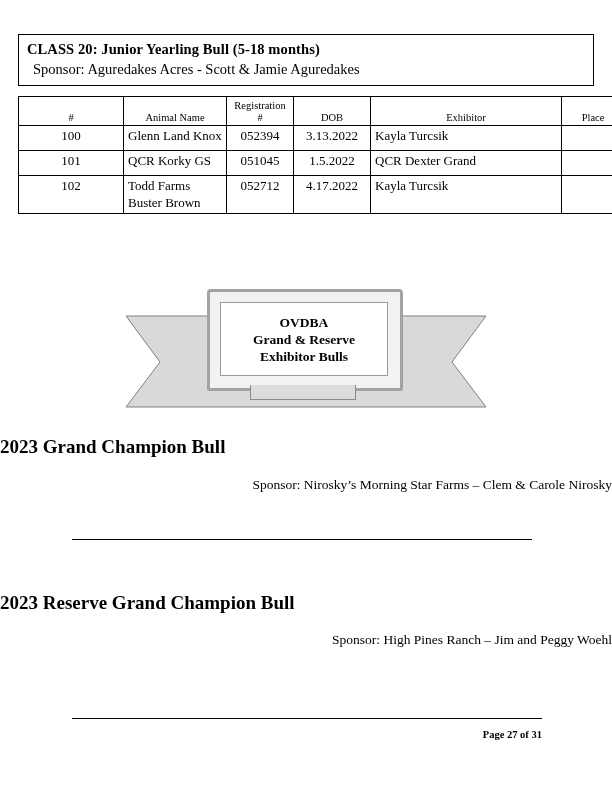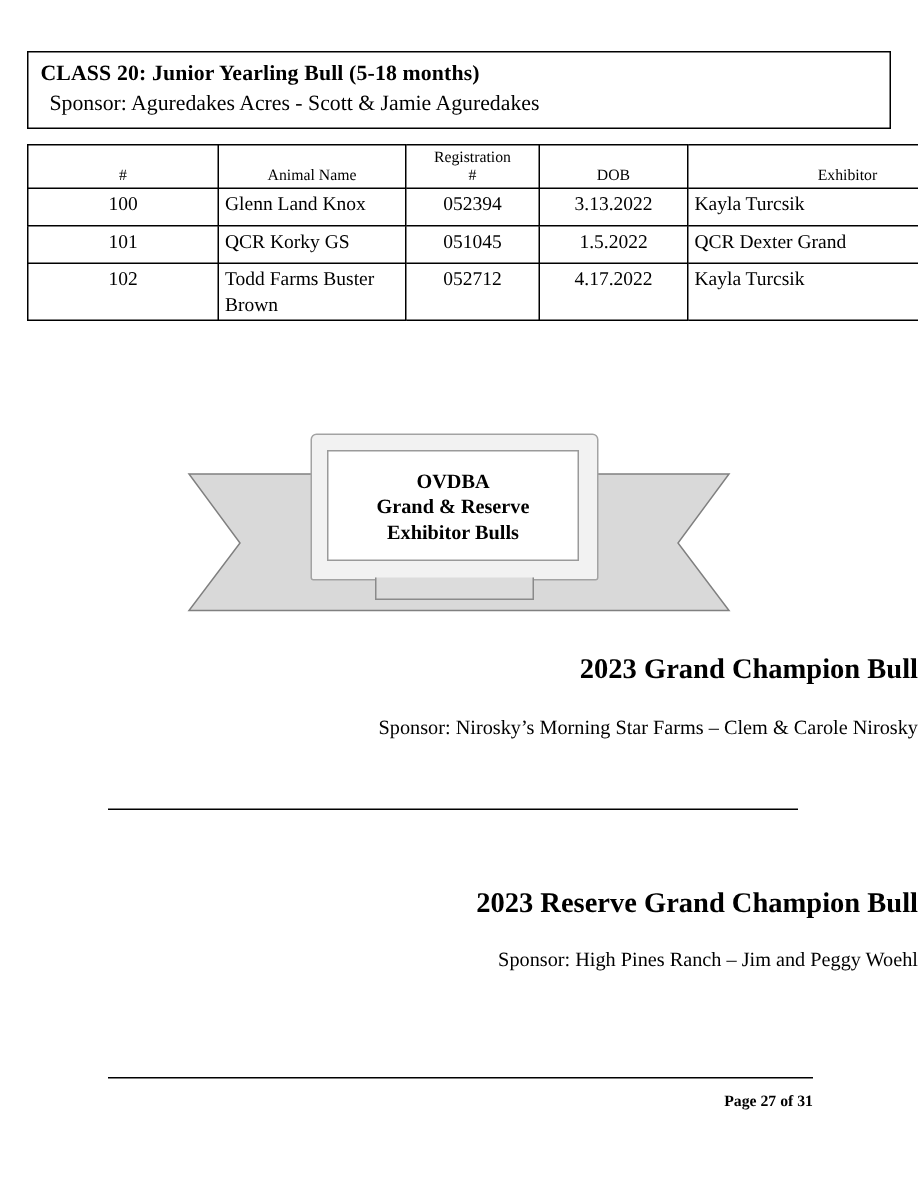--- a/index.html
+++ b/index.html
@@ -61,21 +61,21 @@
     vertical-align: top;
     padding: 2px 4px;
     font-size: 12px;
     font-family: "Liberation Serif", serif;
     font-weight: normal;
   }
   .entries thead td {
     text-align: center;
     font-size: 10.5px;
     line-height: 11.5px;
-    padding: 2px 13px;
+    padding: 2px 2px;
     vertical-align: bottom;
     height: 24px;
   }
   .entries tbody td {
     font-size: 13px;
     line-height: 16.5px;
     height: 20px;
     margin-left: 47px;
   }
   .col-num   { width: 100px; text-align: center; }
@@ -104,21 +104,21 @@
     width: 368px;
     height: 95px;
   }
   .plaque {
     position: absolute;
     left: 85px;
     top: 0px;
     width: 190px;
     height: 96px;
     background: #f2f2f2;
-    border: 1px solid #a3a3a3;
+    border: 3px solid #a3a3a3;
     border-radius: 4px 4px 2px 2px;
   }
   .plaque-inner {
     position: absolute;
     left: 10px;
     top: 10px;
     width: 168px;
     height: 74px;
     background: #ffffff;
     border: 1px solid #9a9a9a;
@@ -143,21 +143,21 @@
     height: 14px;
     background: #dcdcdc;
     border: 1px solid #8a8a8a;
     border-top: none;
   }
 
   
   .award-title {
     position: absolute;
     width: 612px;
-    text-align: right;
+    text-align: left;
     font-family: "Liberation Serif", serif;
     font-weight: bold;
     font-size: 19px;
   }
   .award-sponsor {
     position: absolute;
     width: 612px;
     text-align: right;
     font-family: "Liberation Serif", serif;
     font-size: 13.5px;

